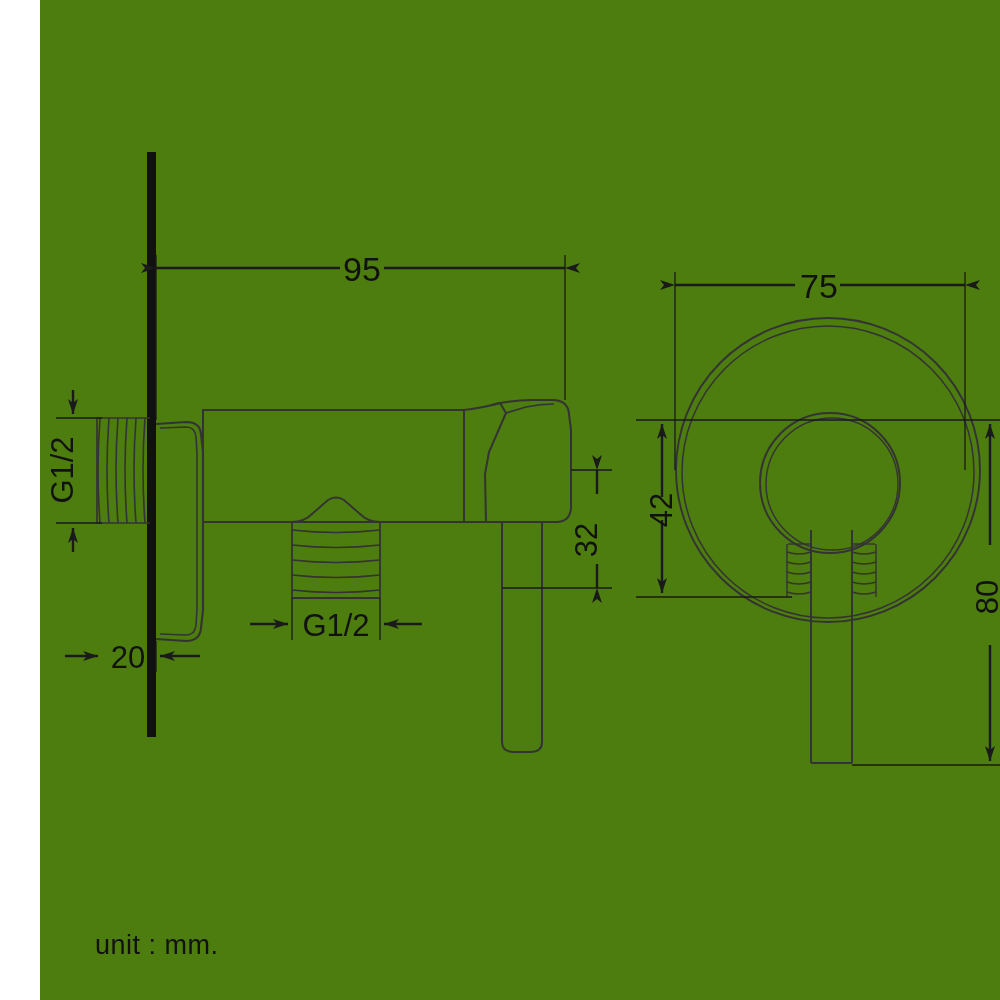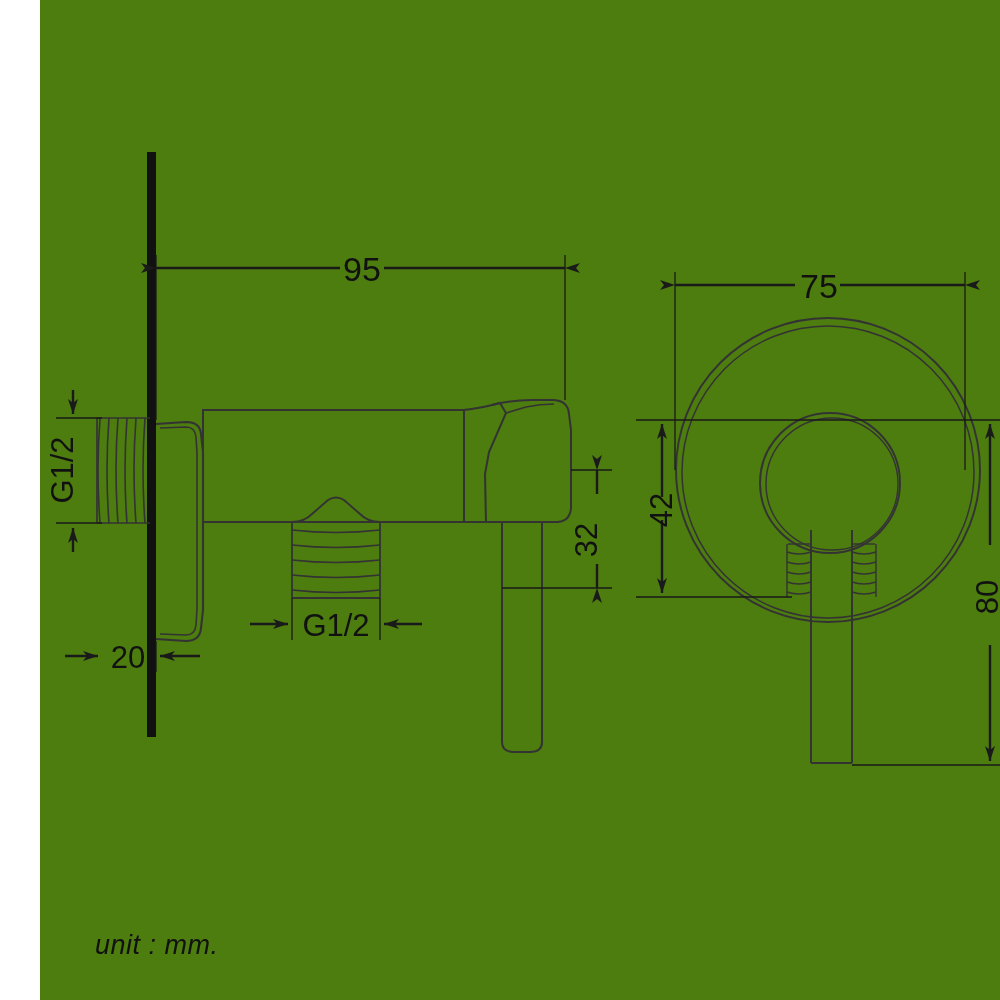--- a/index.html
+++ b/index.html
@@ -28,21 +28,20 @@
   }
   .unit-note {
     position: absolute;
     left: 55px;
     top: 930px;
     font-family: "Liberation Sans", sans-serif;
     font-size: 27px;
     color: #111111;
     letter-spacing: 0.5px;
     white-space: pre;
-    font-style: italic;
   }
   text {
     font-family: "Liberation Sans", sans-serif;
     fill: #111111;
   }
 </style>
 </head>
 <body>
 
 <div id="sheet">

